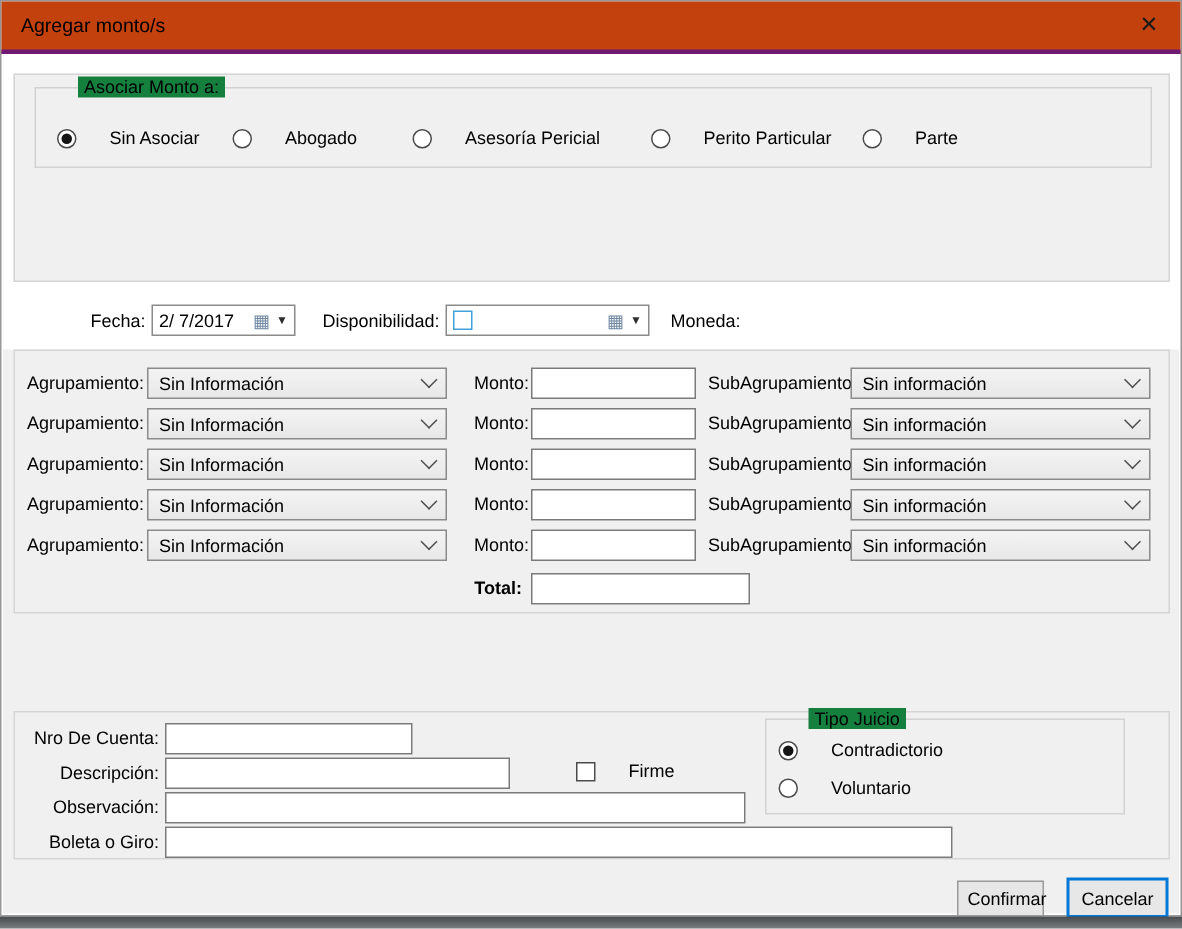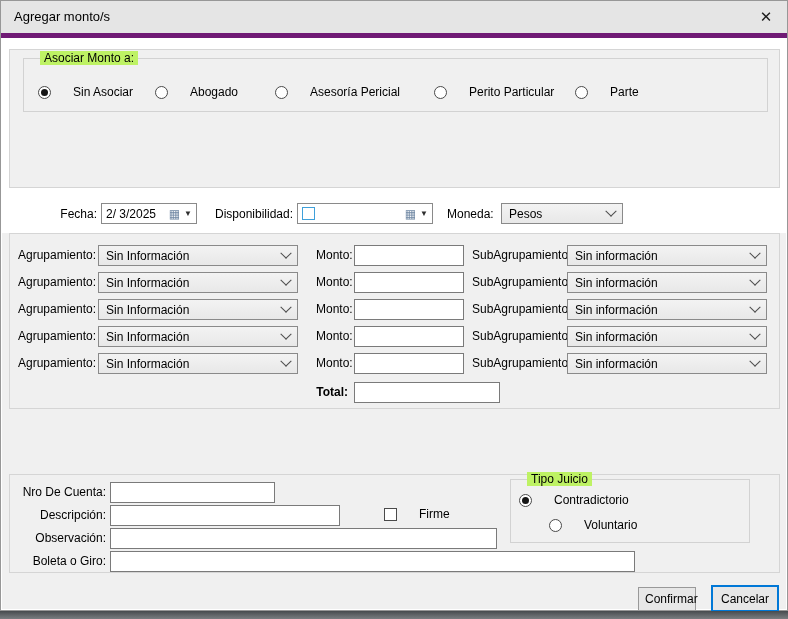--- a/index.html
+++ b/index.html
@@ -2,27 +2,27 @@
 <html><head>
 <meta charset="utf-8">
 <style>
   html,body{margin:0;padding:0;}
   body{
     width:788px;height:619px;position:relative;overflow:hidden;
     font-family:"Liberation Sans", sans-serif;font-size:12px;color:#000;
     background:#fff;
   }
   .dialog{position:absolute;left:0;top:0;width:786px;height:609px;border:1px solid #979797;background:#fff;}
-  .titlebar{position:absolute;left:0;top:0;right:0;height:32px;background:#e5e5e5;border-bottom:5px solid #701a75;}
+  .titlebar{position:absolute;left:0;top:0;right:0;height:32px;background:#c2410c;border-bottom:3px solid #701a75;}
   .title{position:absolute;left:13px;top:8px;font-size:13px;white-space:nowrap;}
   .close{position:absolute;right:9px;top:5px;width:24px;height:22px;text-align:center;line-height:22px;font-size:15px;color:#1a1a1a;cursor:default;}
   .panel{position:absolute;background:#f0f0f0;border:1px solid #d5d5d5;box-sizing:border-box;}
   .lower-gray{position:absolute;left:1px;right:1px;top:232px;bottom:1px;background:#f0f0f0;}
   .groupbox{position:absolute;border:1px solid #d2d2d2;box-sizing:border-box;}
-  .groupbox .legend{position:absolute;top:-8px;left:16px;background:#bef264;padding:0 4px;white-space:nowrap;}
+  .groupbox .legend{position:absolute;top:-8px;left:28px;background:#15803d;padding:0 4px;white-space:nowrap;}
   .lbl{position:absolute;white-space:nowrap;}
   .rlbl{position:absolute;white-space:nowrap;text-align:right;}
   .radio-item{position:absolute;display:flex;align-items:center;gap:22px;white-space:nowrap;}
   .radio{width:13px;height:13px;border:1px solid #4a4a4a;border-radius:50%;background:#fff;position:relative;flex:0 0 auto;box-sizing:border-box;}
   .radio.sel::after{content:"";position:absolute;left:2px;top:2px;right:2px;bottom:2px;background:#151515;border-radius:50%;}
   .check{width:13px;height:13px;border:1px solid #4a4a4a;background:#fff;box-sizing:border-box;flex:0 0 auto;}
   .check.blue{border-color:#3fa0da;}
   .tbox{position:absolute;background:#fff;border:1px solid #7a7a7a;box-sizing:border-box;height:21px;
         font-family:"Liberation Sans", sans-serif;font-size:12px;padding:0 4px;margin:0;}
   .combo{position:absolute;height:21px;box-sizing:border-box;border:1px solid #8a8a8a;
@@ -76,38 +76,34 @@
       <span>Perito Particular</span>
     </label>
     <label class="radio-item" style="left:565px;top:35px;">
       <span class="radio"></span>
       <span>Parte</span>
     </label>
   </div>
 
   <div class="rlbl" style="left:40px;top:206px;width:56px;">Fecha:</div>
   <div class="picker" style="left:100px;top:202px;width:96px;">
-    <span class="ptext">2/ 3/2025</span>
+    <span class="ptext">2/ 7/2017</span>
     <span class="cal">▦</span>
     <span class="darr">▼</span>
   </div>
 
   <div class="lbl" style="left:214px;top:206px;">Disponibilidad:</div>
   <div class="picker" style="left:296px;top:202px;width:136px;">
     <span class="check blue" style="margin-right:4px;"></span>
     <span class="ptext"></span>
     <span class="cal">▦</span>
     <span class="darr">▼</span>
   </div>
 
   <div class="lbl" style="left:446px;top:206px;">Moneda:</div>
-  <div class="combo" style="left:500px;top:202px;width:122px;">
-    <span class="ctext">Pesos</span>
-    <span class="chev"></span>
-  </div>
 
   <div class="panel" style="left:8px;top:232px;width:771px;height:176px;">
 
     <div class="agr-row" style="top:11px;">
       <div class="lbl" style="left:8px;top:3px;">Agrupamiento:</div>
       <div class="combo" style="left:88px;top:0;width:200px;">
         <span class="ctext">Sin Información</span>
         <span class="chev"></span>
       </div>
       <div class="lbl" style="left:306px;top:3px;">Monto:</div>
@@ -200,21 +196,21 @@
 
     <div class="rlbl" style="left:2px;top:79px;width:94px;">Boleta o Giro:</div>
     <input class="tbox" style="left: 100px; top: 76px; width: 525px;" value="">
 
     <div class="groupbox" style="left:500px;top:4px;width:240px;height:64px;">
       <span class="legend">Tipo Juicio</span>
       <label class="radio-item" style="left:8px;top:13px;align-items:center;">
         <span class="radio sel"></span>
         <span>Contradictorio</span>
       </label>
-      <label class="radio-item" style="left:8px;top:38px;margin-left:30px;">
+      <label class="radio-item" style="left:8px;top:38px;">
         <span class="radio"></span>
         <span>Voluntario</span>
       </label>
     </div>
   </div>
 
   <button class="btn" style="left:637px;top:586px;width:58px;height:24px;text-align:right;">Confirmar</button>
   <button class="btn default" style="left:710px;top:584px;width:68px;height:27px;">Cancelar</button>
 
 </div>

